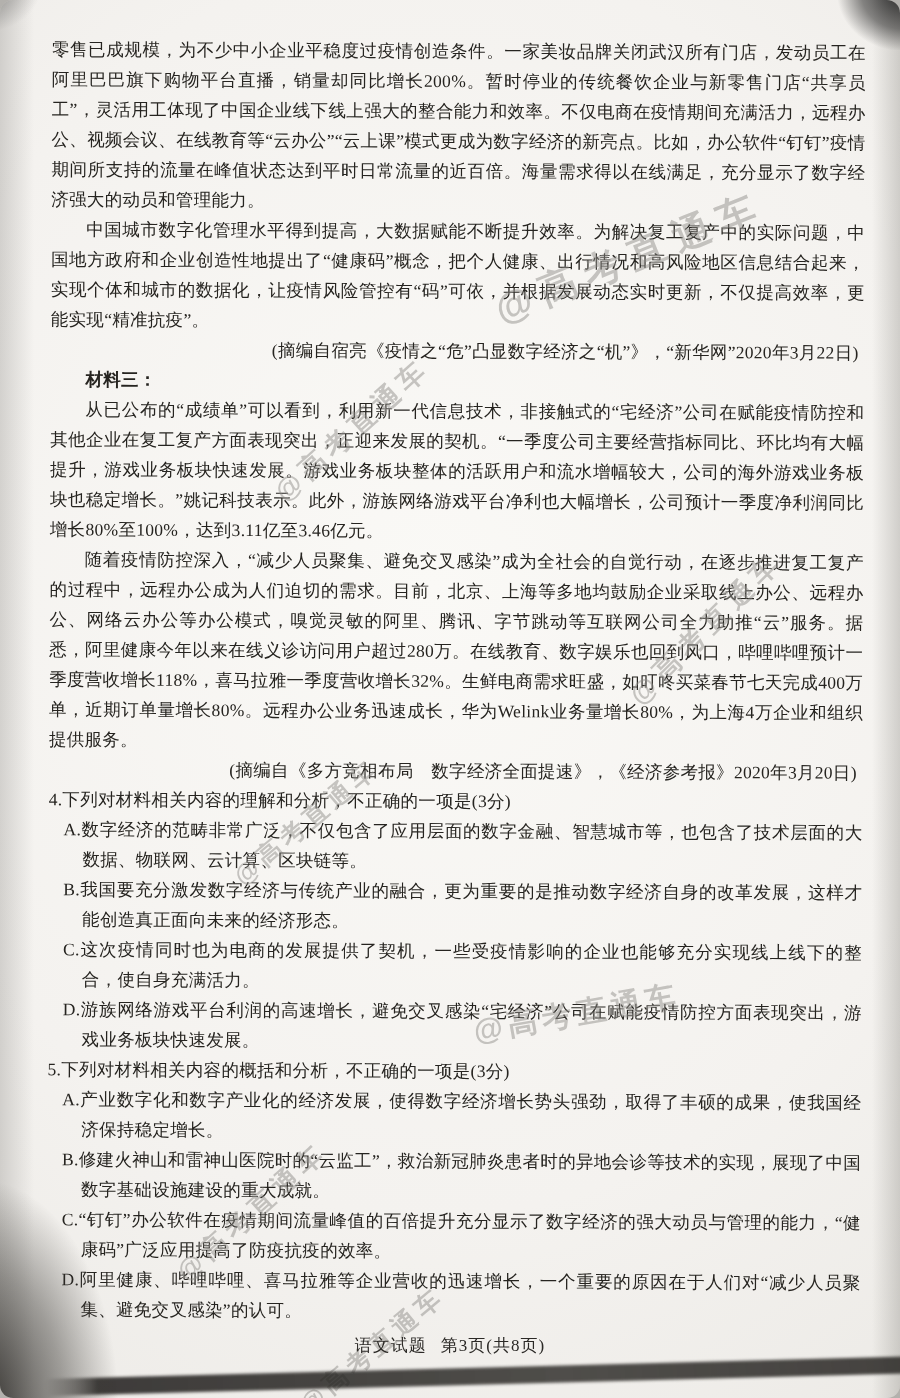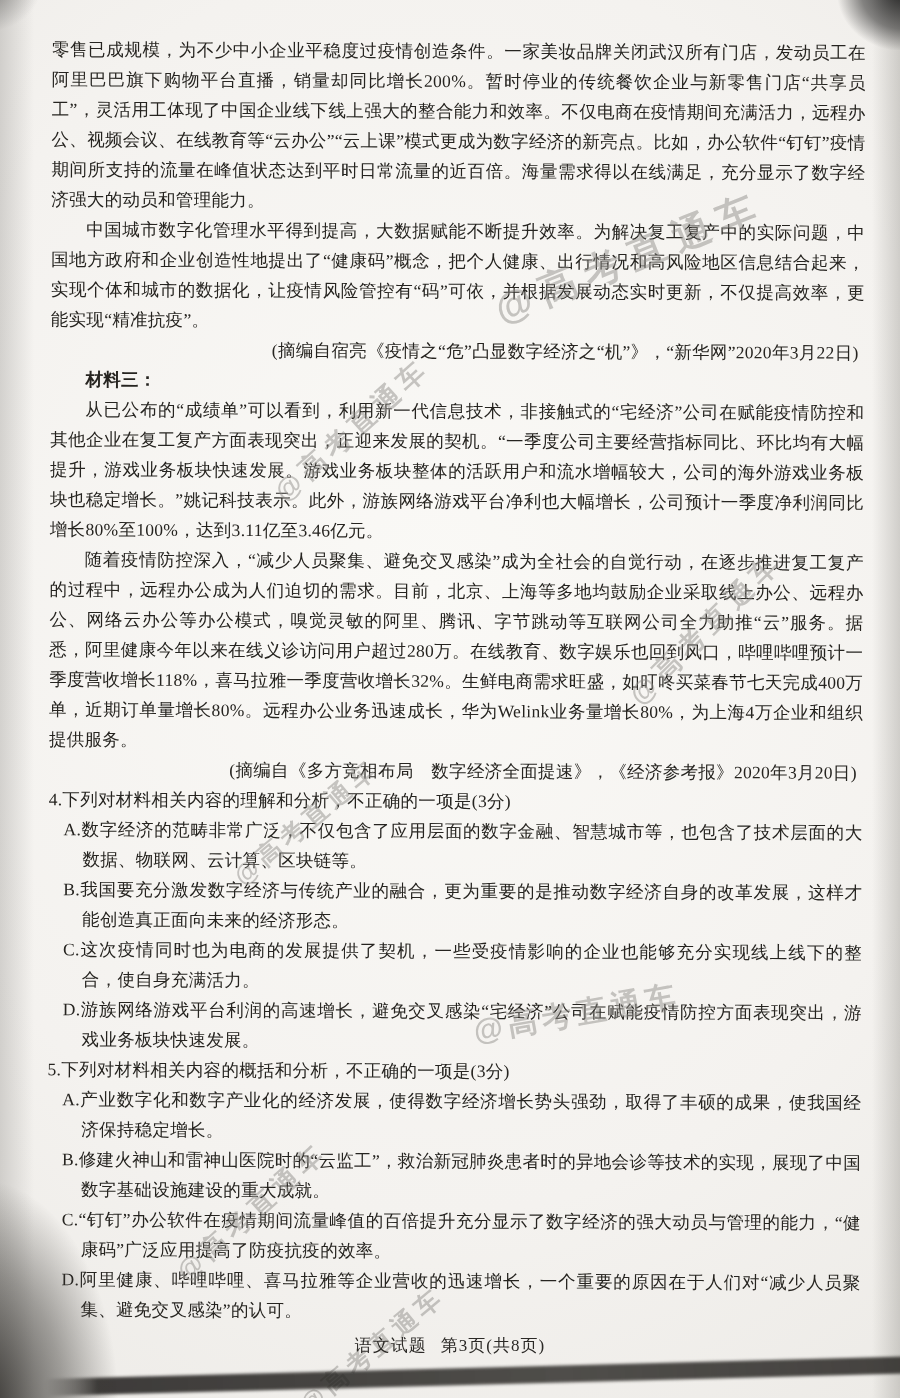--- a/index.html
+++ b/index.html
@@ -9,20 +9,21 @@
     background: #b3b1ad;
   }
   .page {
     position: relative;
     width: 900px;
     height: 1398px;
     overflow: hidden;
     color: #262420;
     background: radial-gradient(ellipse 120% 90% at 48% 42%,
       #faf9f6 0%, #f4f2ef 50%, #eceae6 80%, #e0ded9 100%);
+    border-radius: 13px;
   }
   
   .content {
     position: absolute;
     left: 52px; top: 36px; width: 814px;
     font-size: 17.5px;
     line-height: 30px;
     text-align: justify;
     letter-spacing: 0.3px;
     transform: rotate(0.25deg);

